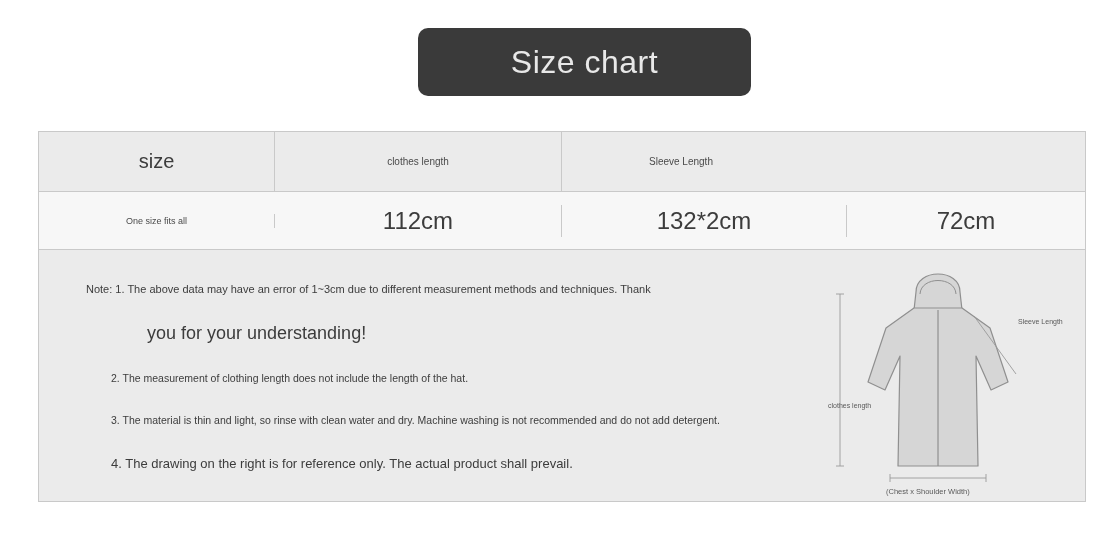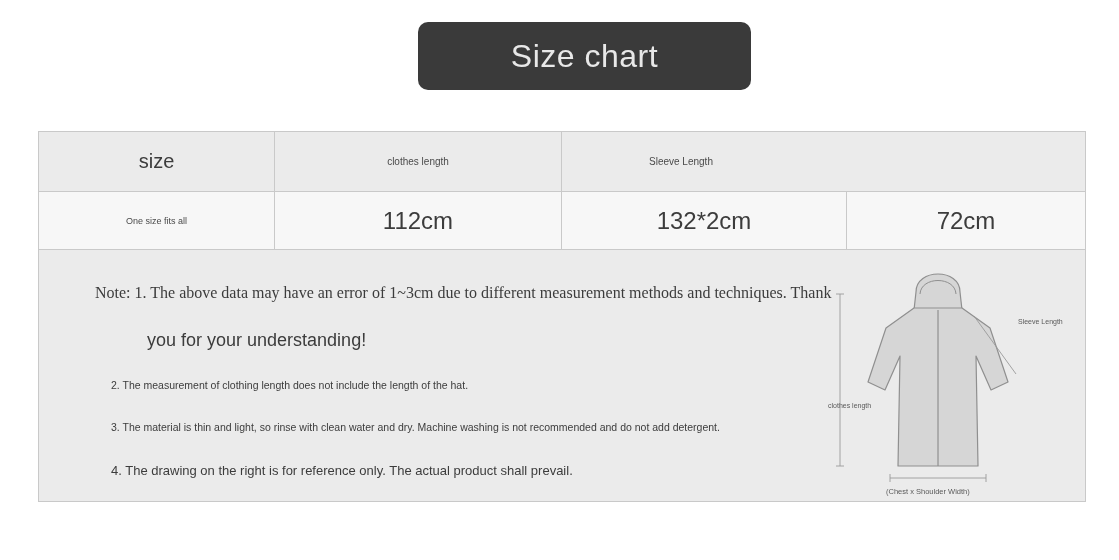--- a/index.html
+++ b/index.html
@@ -17,21 +17,21 @@
   .page {
     position: relative;
     width: 1119px;
     height: 560px;
   }
 
   
   .title-banner {
     position: absolute;
     left: 418px;
-    top: 22px;
+    top: 28px;
     width: 333px;
     height: 68px;
     background: #3a3a3a;
     border-radius: 10px;
     display: flex;
     align-items: center;
     justify-content: center;
   }
   .title-banner .title-text {
     color: #e8e8e8;
@@ -56,20 +56,21 @@
     box-sizing: border-box;
   }
   .row.header-row {
     background: #ebebeb;
     height: 59px;
   }
   .row.value-row {
     background: #f7f7f7;
     height: 58px;
     border-top: 1px solid #c9c9c9;
+    align-items: center;
   }
   .cell {
     box-sizing: border-box;
     display: flex;
     align-items: center;
     justify-content: center;
     text-align: center;
     border-right: 1px solid #c9c9c9;
     padding: 2px 6px;
   }
@@ -97,23 +98,22 @@
     position: absolute;
     left: 40px;
     top: 18px;
     width: 760px;
   }
   .note-line {
     color: #3c3c3c;
     line-height: 1.35;
   }
   .note-1 {
-    font-size: 16px;
-    margin: 14px 0 0 16px;
-    font-family: Liberation Serif, serif;
+    font-size: 11px;
+    margin: 14px 0 0 7px;
   }
   .note-1b {
     font-size: 18px;
     margin: 24px 0 0 68px;
   }
   .note-2 {
     font-size: 10.5px;
     margin: 26px 0 0 32px;
   }
   .note-3 {

